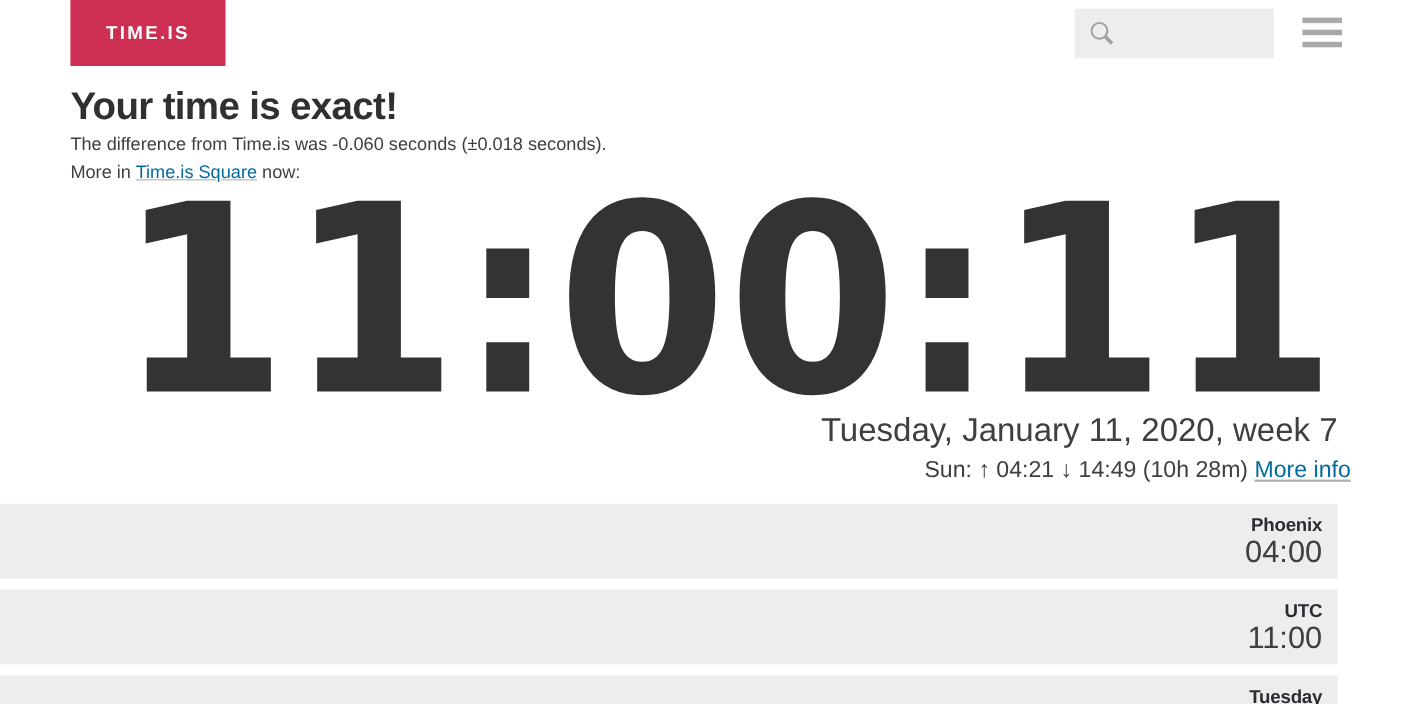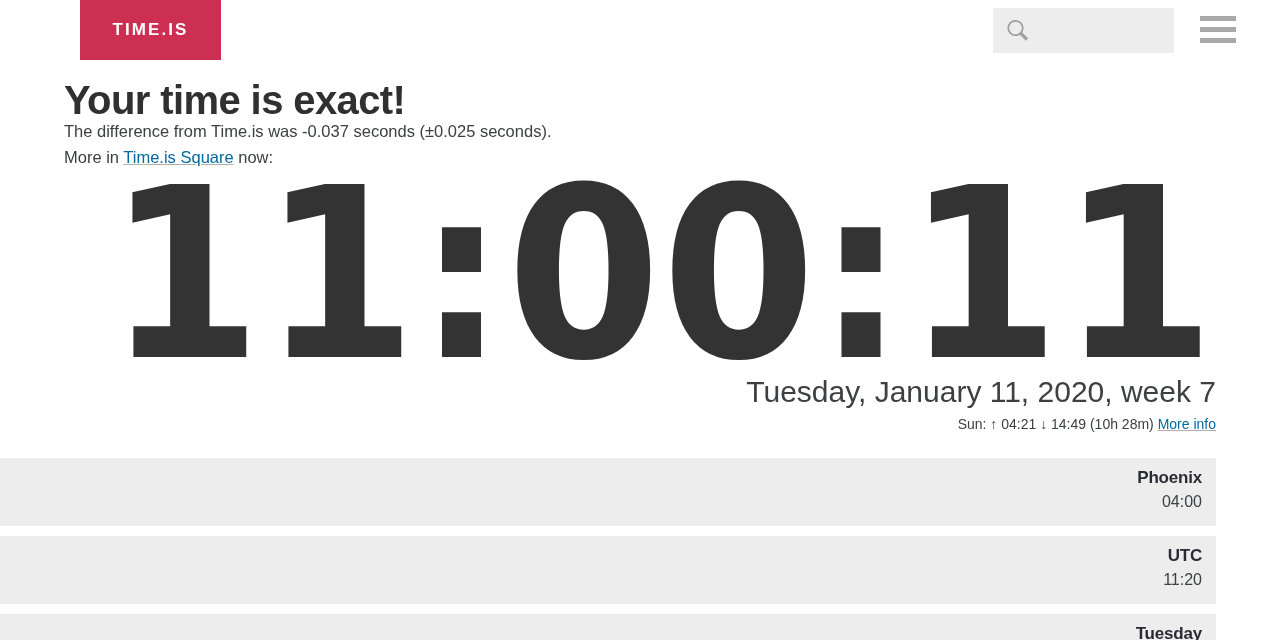--- a/index.html
+++ b/index.html
@@ -15,21 +15,20 @@
     overflow: hidden;
     position: relative;
   }
 
   
   .header {
     position: absolute;
     top: 0; left: 0;
     width: 1061px;
     height: 60px;
-    margin-left: 16px;
   }
   .logo {
     position: absolute;
     left: 64px;
     top: 0;
     width: 141px;
     height: 60px;
     background: #cc2f51;
     display: flex;
     align-items: center;
@@ -90,21 +89,21 @@
   .main {
     position: absolute;
     top: 60px;
     left: 0;
     width: 1280px;
   }
   .headline {
     position: absolute;
     left: 64px;
     top: 18px;
-    font-size: 40px;
+    font-size: 35px;
     font-weight: bold;
     color: #303030;
     letter-spacing: -0.6px;
     line-height: 1.1;
     margin: 0;
     font-family: "Liberation Sans", sans-serif;
   }
   .subline {
     position: absolute;
     left: 64px;
@@ -146,24 +145,24 @@
     left: 0;
     width: 1216px;
     text-align: right;
     font-size: 30px;
     color: #3c4043;
     white-space: nowrap;
   }
   .sunline {
     position: absolute;
     top: 356px;
-    left: 0;
-    width: 1216px;
-    text-align: right;
-    font-size: 14px;
+    left: 12px;
+    width: 1216px;
+    text-align: right;
+    font-size: 21px;
     color: #3c4043;
     white-space: nowrap;
   }
 
   
   .cities {
     position: absolute;
     top: 398px;
     left: 0;
     width: 1216px;
@@ -181,21 +180,21 @@
     cursor: pointer;
   }
   .city-name {
     font-size: 17px;
     font-weight: bold;
     color: #2b2b33;
     letter-spacing: -0.2px;
     line-height: 22px;
   }
   .city-time {
-    font-size: 16px;
+    font-size: 28px;
     color: #3c4043;
     line-height: 26px;
     font-weight: 400;
   }
 </style>
 </head>
 <body>
 
 <div class="header">
 
@@ -216,21 +215,21 @@
     <span></span>
     <span></span>
   </div>
 
 </div>
 
 <div class="main">
 
   <h1 class="headline">Your time is exact!</h1>
 
-  <div class="subline subline-1">The difference from Time.is was -0.037 seconds (±0.025 seconds).</div>
+  <div class="subline subline-1">The difference from Time.is was -0.060 seconds (±0.018 seconds).</div>
 
   <div class="subline subline-2">
     <span>More in </span><a class="link">Time.is Square</a><span> now:</span>
   </div>
 
   <div class="clock">11:00:11</div>
 
   <div class="dateline">Tuesday, January 11, 2020, week 7</div>
 
   <div class="sunline">
@@ -241,21 +240,21 @@
   <div class="cities">
 
     <div class="city-box">
       <div class="city-name">Phoenix</div>
       <div class="city-time">04:00</div>
     </div>
 
 
     <div class="city-box">
       <div class="city-name">UTC</div>
-      <div class="city-time">11:20</div>
+      <div class="city-time">11:00</div>
     </div>
 
     <div class="city-box">
       <div class="city-name">Tuesday</div>
       <div class="city-time">16:55</div>
     </div>
 
   </div>
 
 </div>

